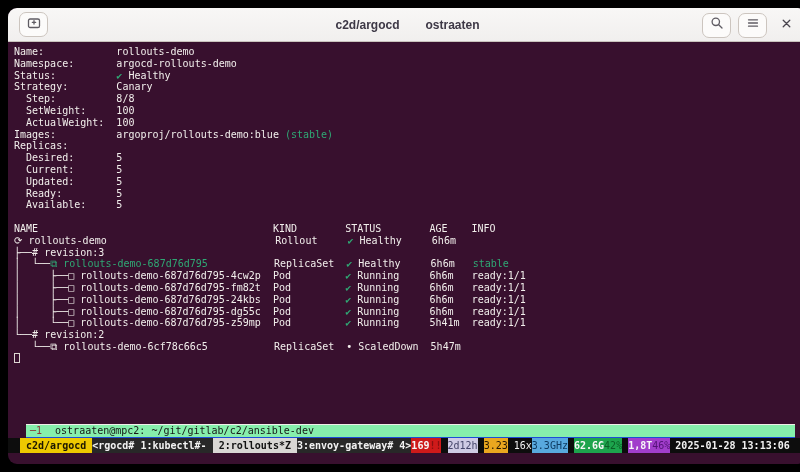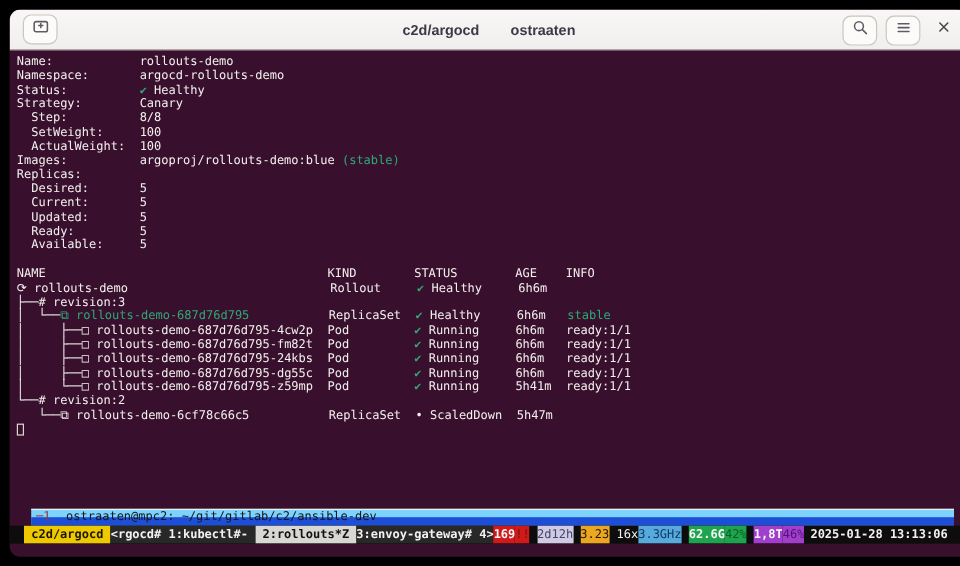--- a/index.html
+++ b/index.html
@@ -25,22 +25,22 @@
   .terminal { position:absolute; top:34px; left:0; right:0; bottom:0;
               font-size:10px; line-height:11.8px; color:#f2efec; }
   .screen { position:absolute; top:4px; left:6px; right:0; white-space:pre; }
   .screen > div { height:11.8px; }
   .cursor { display:inline-block; width:6px; height:10px; border:1px solid #ddd6d2;
             vertical-align:top; margin-top:0.5px; }
   
   .pane-bar { position:absolute; left:0; right:0; bottom:26px; height:14px; display:flex;
               font-size:10px; }
   .pane-spacer { width:18px; }
-  .pane-body { flex:1; margin-right:12px; background:#7dd3fc;
-               border-top:1px solid #f0eee9; border-bottom:7px solid #1d4ed8;
+  .pane-body { flex:1; margin-right:12px; background:#86efac;
+               border-top:1px solid #f0eee9; border-bottom:1px solid #1d4ed8;
                color:#161616; white-space:pre; padding-left:4px; line-height:11px; }
   .pane-marker { color:#8c3a3a; }
   .pane-title { padding-left:13px; }
   
   .status-bar { position:absolute; left:0; right:0; bottom:11px; height:15px;
                 background:#0d0d0d; white-space:pre; display:flex; align-items:stretch;
                 padding-left:12px; font-size:10px; line-height:15px; overflow:hidden; }
 </style>
 </head>
 <body>

